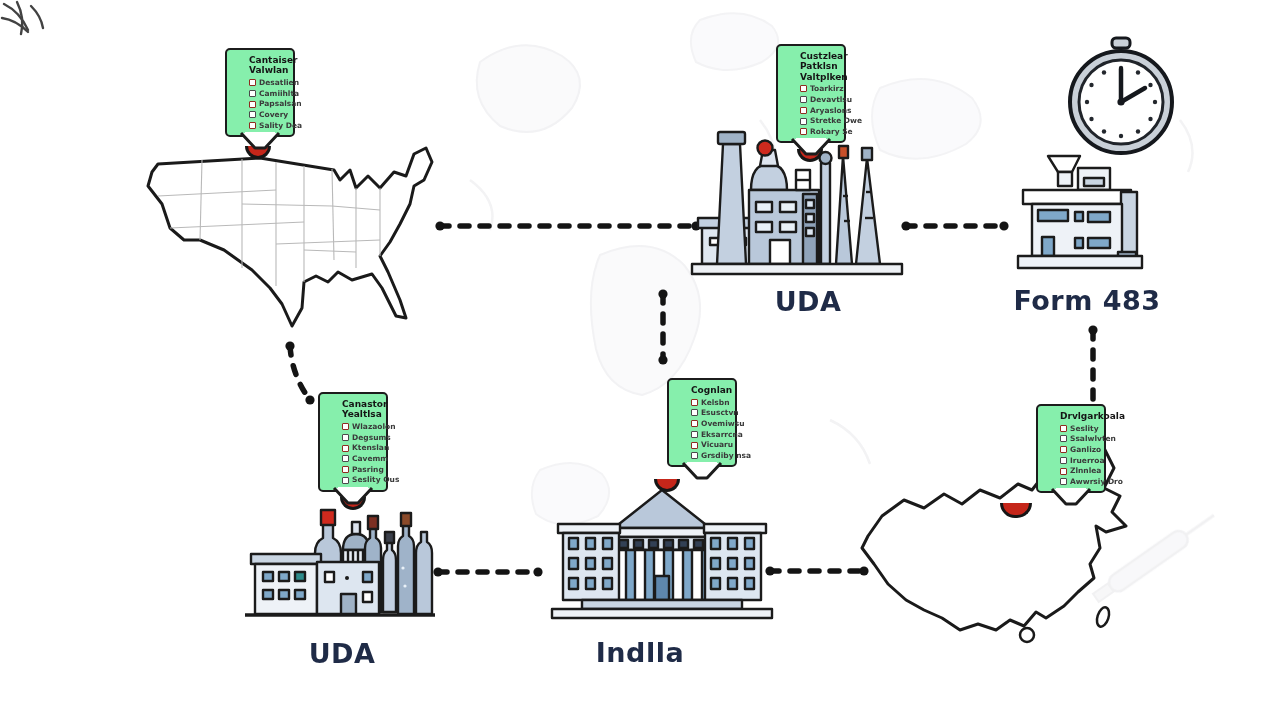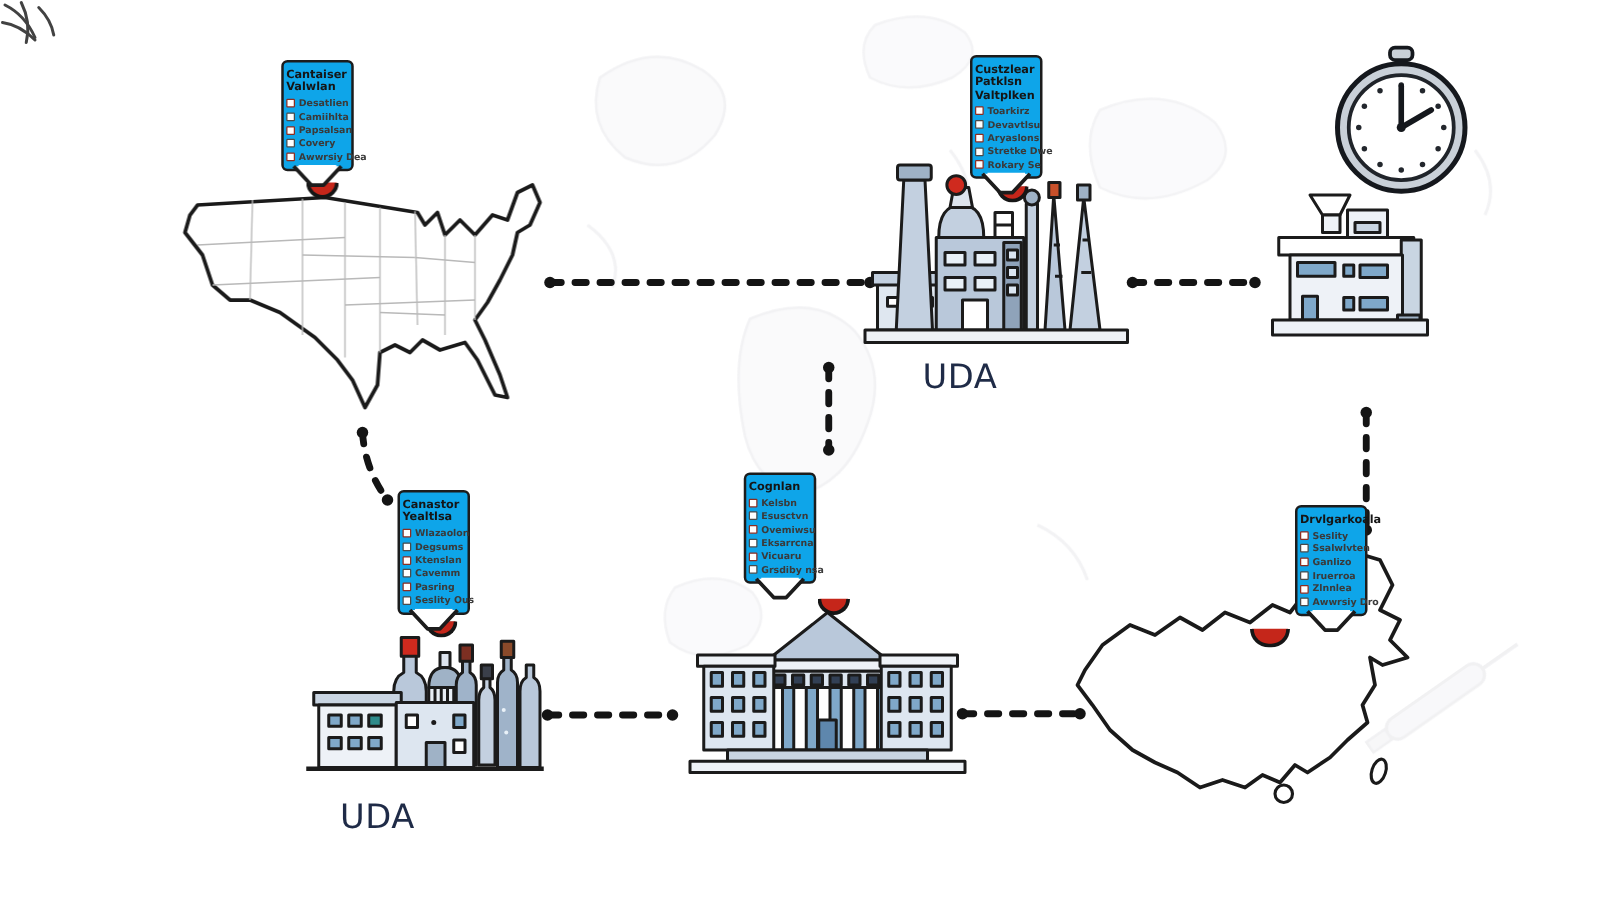--- a/index.html
+++ b/index.html
@@ -1,26 +1,26 @@
 <!DOCTYPE html>
 <html><head>
 <meta charset="utf-8">
 <style>
   *{margin:0;padding:0;box-sizing:border-box}
   body{background:#ffffff}
   .canvas{position:relative;width:1280px;height:720px;background:#fff;overflow:hidden;
           font-family:"DejaVu Sans", sans-serif}
   .scene{position:absolute;left:0;top:0;width:1280px;height:720px;z-index:1}
-  .label{position:absolute;font-weight:normal;color:#1f2b47;font-size:27px;letter-spacing:.5px;
-         text-align:left;width:140px;z-index:2}
+  .label{position:absolute;font-weight:bold;color:#1f2b47;font-size:27px;letter-spacing:.5px;
+         text-align:center;width:140px;z-index:2}
   .label.wide{width:190px}
   .script-txt{position:absolute;font-family:"DejaVu Serif", cursive;font-style:italic;font-weight:bold;
          color:#262626;font-size:40px;z-index:2;letter-spacing:1px}
-  .callout{position:absolute;width:58px;background:#0ea5e9;border:2.5px solid #1c1c1c;border-radius:5px;
-           padding:5px 4px 6px 2px;z-index:4}
+  .callout{position:absolute;width:70px;background:#86efac;border:2.5px solid #1c1c1c;border-radius:5px;
+           padding:5px 4px 6px 22px;z-index:4}
   .callout .tt{font-size:9px;font-weight:bold;color:#151515;line-height:1.15}
   .items{margin-top:2px}
   .ci{display:flex;align-items:center;gap:3px;margin-top:3.2px}
   .cb{flex:0 0 auto;width:7px;height:7px;border:1.6px solid #4a4a4a;border-radius:1px;background:#fff}
   .ci:nth-child(odd) .cb{border-color:#8d2d20}
   .ci .tx{font-size:7.5px;font-weight:600;color:#3a3a3a;line-height:1;white-space:nowrap}
   .tail{position:absolute;left:50%;transform:translateX(-50%);bottom:-15px;width:46px;height:18px}
   .mk{position:absolute;width:26px;height:13px;background:#c5261a;border:3px solid #161616;border-top:none;
       border-radius:0 0 24px 24px;z-index:3}
   .mk.big{width:32px;height:15px}
@@ -280,21 +280,21 @@
       <div class="ci">
           <span class="cb"></span>
           <span class="tx">Papsalsan</span>
         </div>
       <div class="ci">
           <span class="cb"></span>
           <span class="tx">Covery</span>
         </div>
       <div class="ci">
           <span class="cb"></span>
-          <span class="tx">Awwrsiy Dea</span>
+          <span class="tx">Sality Dea</span>
         </div>
     </div>
     <svg class="tail" viewBox="0 0 46 18">
         <path d="M4 1 L18 16 L28 16 L42 1" fill="#fff" stroke="#1c1c1c" stroke-width="3" stroke-linejoin="round"></path>
         <rect x="8" y="0" width="30" height="2.6" fill="#fff"></rect>
       </svg>
   </div>
 
   <div class="callout" style="left:318px;top:392px">
     <div class="tt">Canastor</div>
@@ -356,21 +356,21 @@
           <span class="cb"></span>
           <span class="tx">Rokary Se</span>
         </div>
     </div>
     <svg class="tail" viewBox="0 0 46 18">
         <path d="M4 1 L18 16 L28 16 L42 1" fill="#fff" stroke="#1c1c1c" stroke-width="3" stroke-linejoin="round"></path>
         <rect x="8" y="0" width="30" height="2.6" fill="#fff"></rect>
       </svg>
   </div>
 
-  <div class="callout" style="left:595px;top:378px">
+  <div class="callout" style="left:667px;top:378px">
     <div class="tt">Cognlan</div>
     <div class="items">
       <div class="ci">
           <span class="cb"></span>
           <span class="tx">Kelsbn</span>
         </div>
       <div class="ci">
           <span class="cb"></span>
           <span class="tx">Esusctvn</span>
         </div>
@@ -425,15 +425,17 @@
           <span class="tx">Awwrsiy Dro</span>
         </div>
     </div>
     <svg class="tail" viewBox="0 0 46 18">
         <path d="M4 1 L18 16 L28 16 L42 1" fill="#fff" stroke="#1c1c1c" stroke-width="3" stroke-linejoin="round"></path>
         <rect x="8" y="0" width="30" height="2.6" fill="#fff"></rect>
       </svg>
   </div>
 
   <div class="label" style="left:738px;top:286px">UDA</div>
+  <div class="label wide" style="left:992px;top:285px">Form 483</div>
   <div class="label" style="left:272px;top:638px">UDA</div>
+  <div class="label" style="left:570px;top:637px">Indlla</div>
 
 </div>
 
 </body></html>

